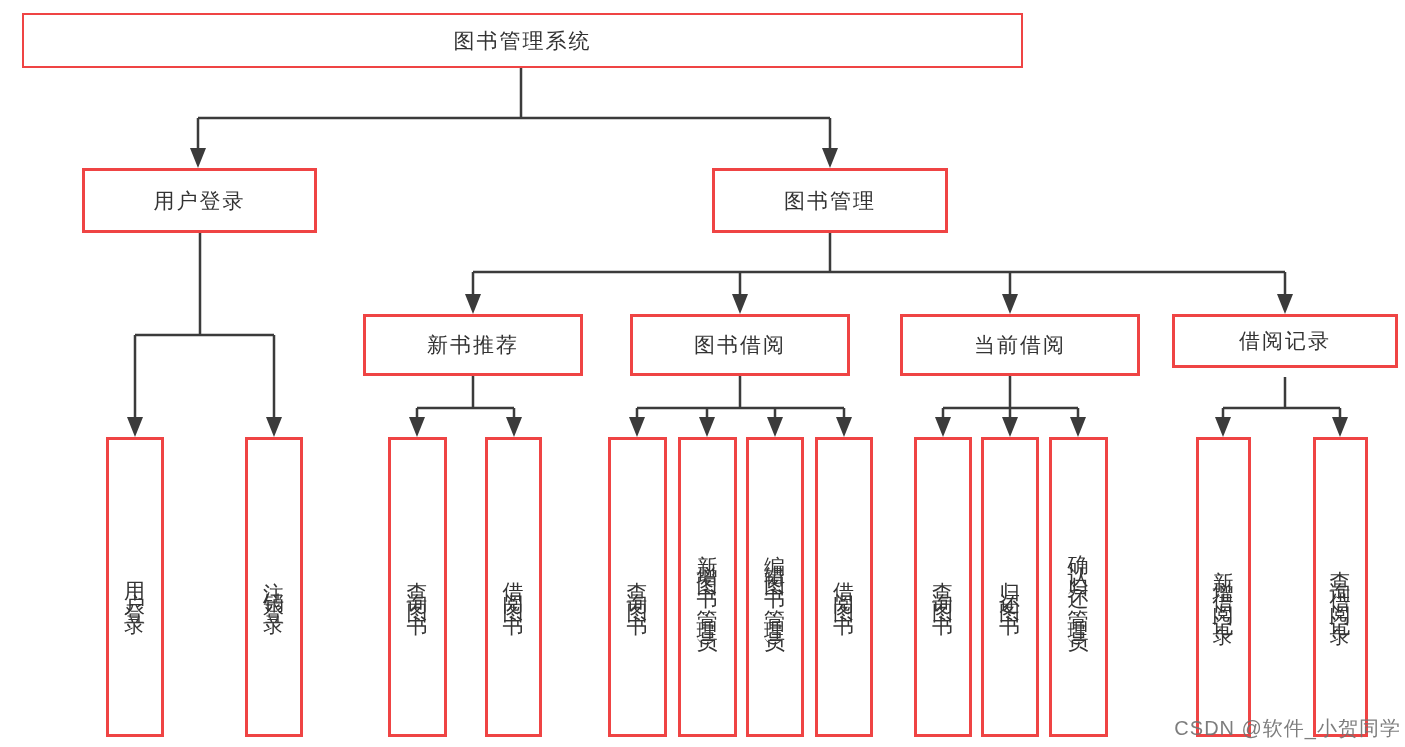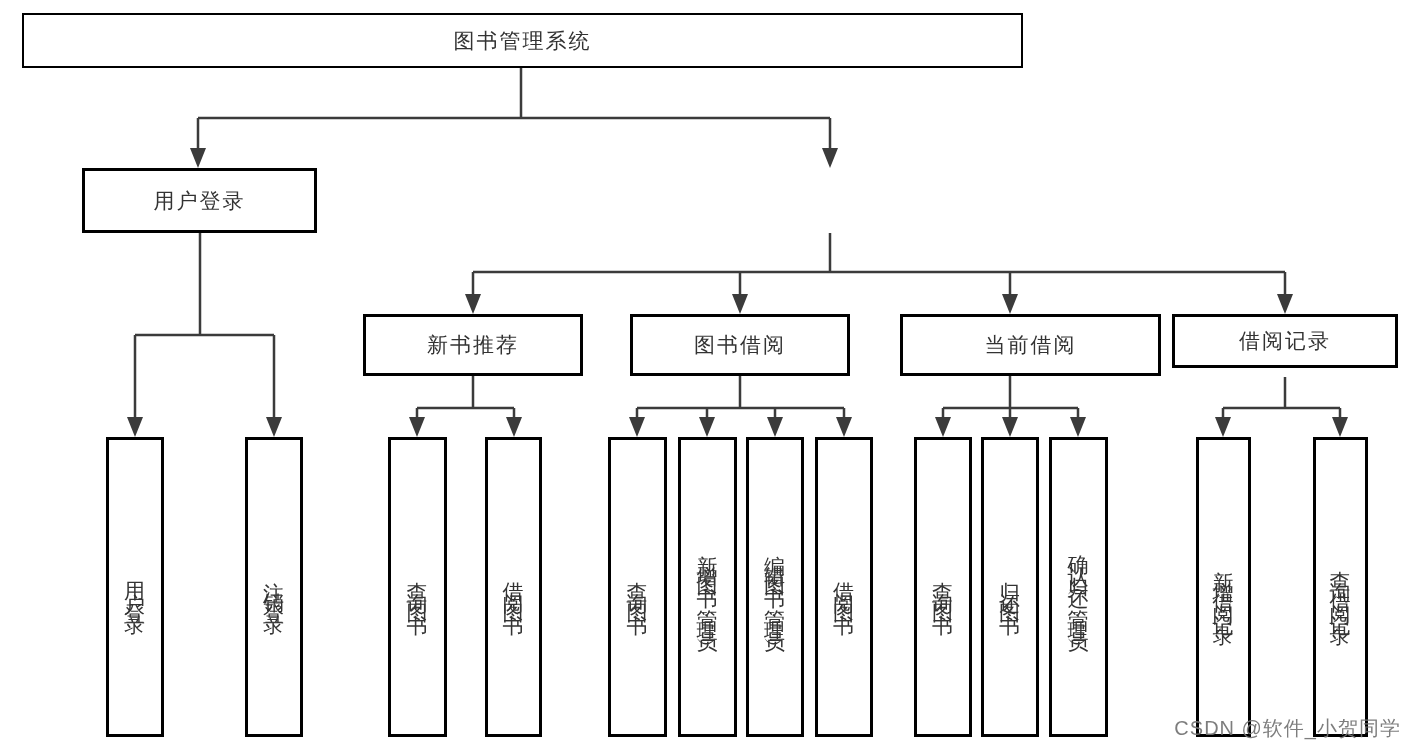--- a/index.html
+++ b/index.html
@@ -15,21 +15,21 @@
   svg.connectors {
     position: absolute;
     left: 0; top: 0;
     width: 1405px; height: 747px;
     pointer-events: none;
   }
   .node {
     position: absolute;
     box-sizing: border-box;
     background: #ffffff;
-    border: 3px solid #000000;
+    border: 3px solid #ef4444;
     display: flex;
     align-items: center;
     justify-content: center;
   }
   .node.root { border-width: 2px; }
   .node.lvl2, .node.lvl3 { border-width: 3px; }
   .node span {
     color: #333333;
     font-size: 21px;
     letter-spacing: 2px;
@@ -79,28 +79,31 @@
       M1215 417 h16 l-8 20 z  M1332 417 h16 l-8 20 z"></path>
   </svg>
 
   <div class="node root" style="left:22px;top:13px;width:1001px;height:55px">
     <span>图书管理系统</span>
   </div>
 
   <div class="node lvl2" style="left:82px;top:168px;width:235px;height:65px">
     <span>用户登录</span>
   </div>
+  <div class="node lvl2" style="left:712px;top:168px;width:236px;height:65px">
+    <span>图书管理</span>
+  </div>
 
   <div class="node lvl3" style="left:363px;top:314px;width:220px;height:62px">
     <span>新书推荐</span>
   </div>
   <div class="node lvl3" style="left:630px;top:314px;width:220px;height:62px">
     <span>图书借阅</span>
   </div>
-  <div class="node lvl3" style="left:900px;top:314px;width:261px;height:62px">
+  <div class="node lvl3" style="left:900px;top:314px;width:240px;height:62px">
     <span>当前借阅</span>
   </div>
   <div class="node lvl3" style="left:1172px;top:314px;width:226px;height:54px">
     <span>借阅记录</span>
   </div>
 
   <div class="node vert" style="left:106px;top:437px;width:58px;height:300px">
     <span>用户登录</span>
   </div>
   <div class="node vert" style="left:245px;top:437px;width:58px;height:300px">

